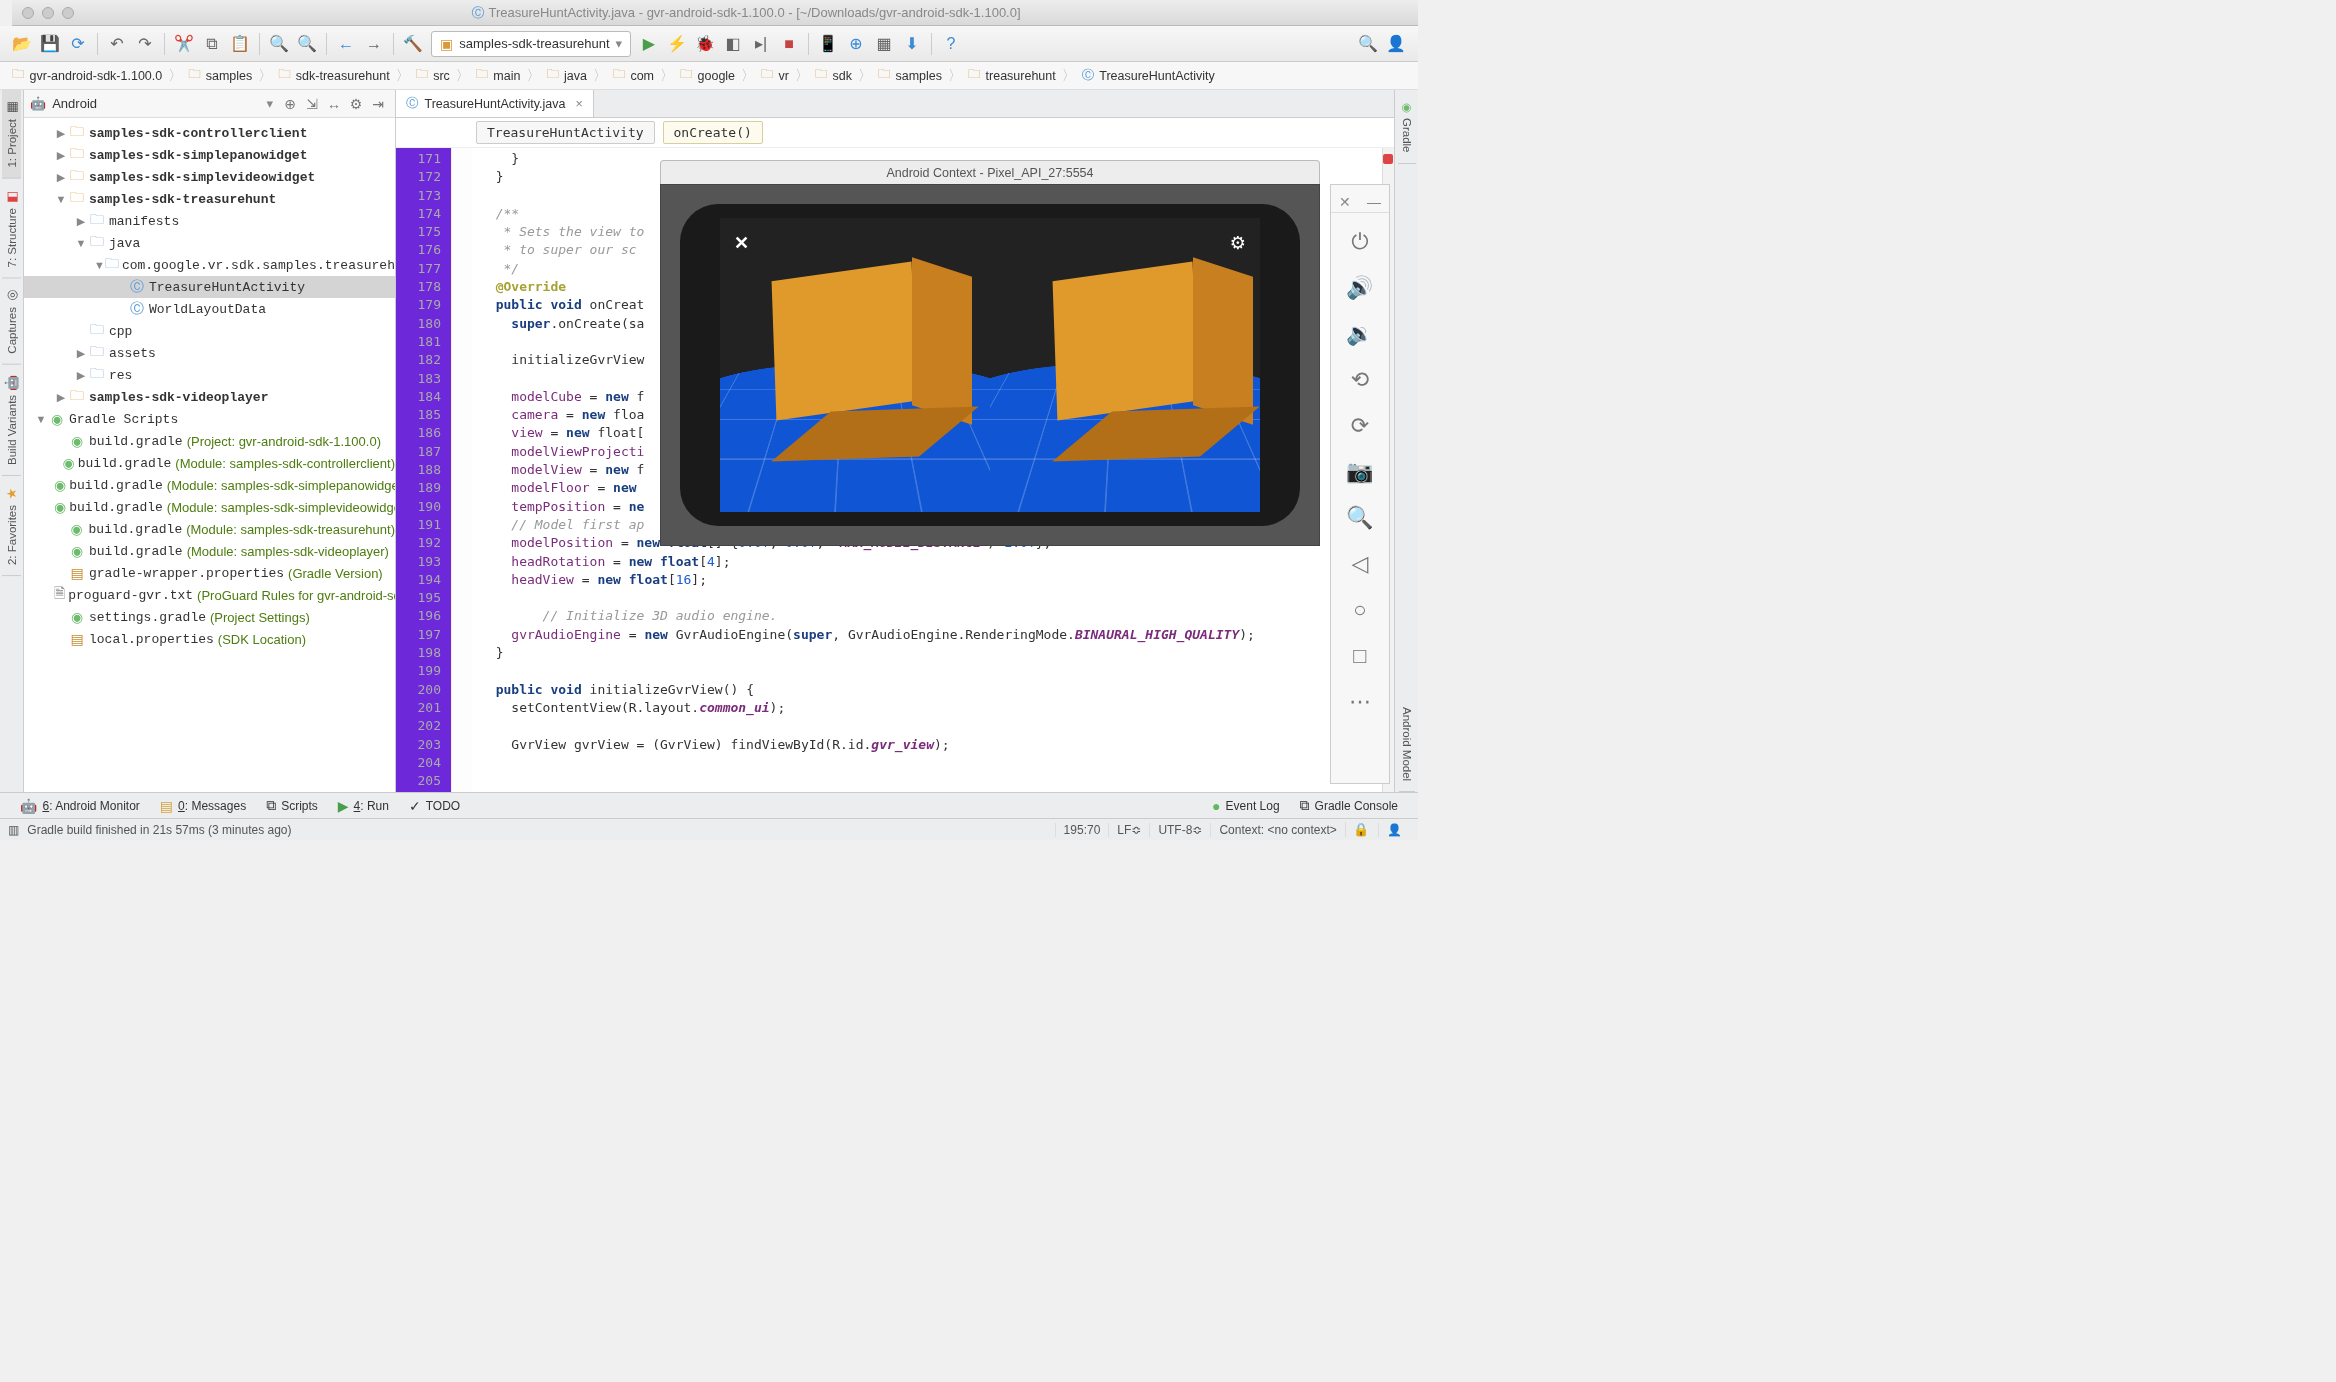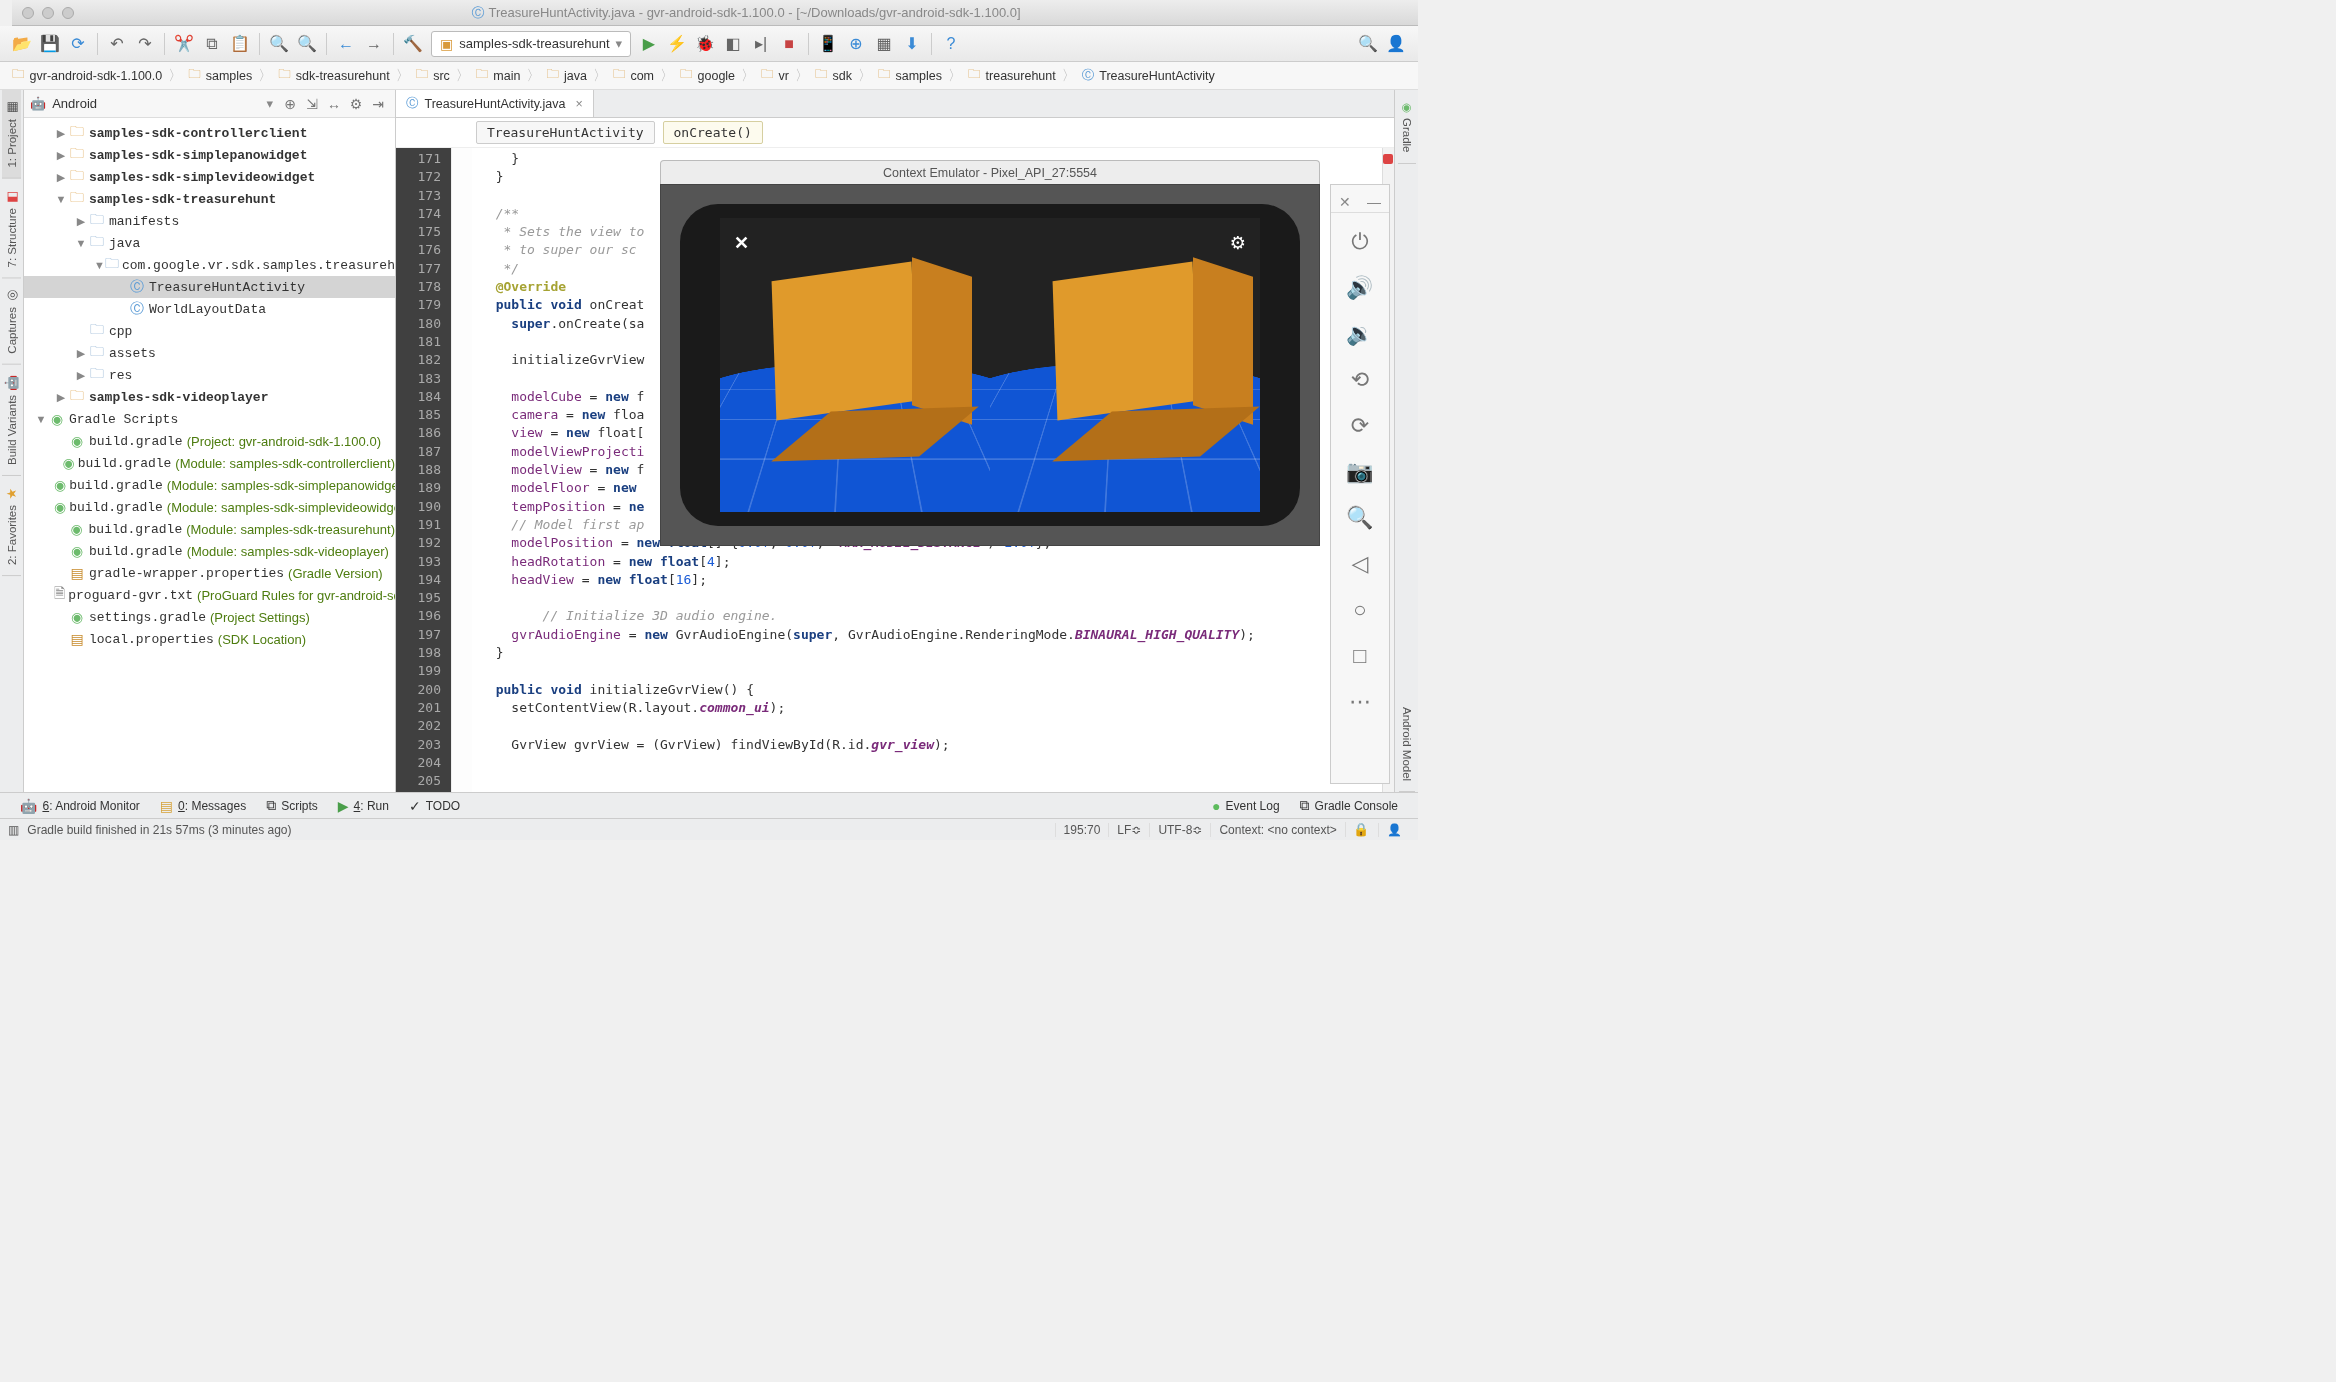--- a/index.html
+++ b/index.html
@@ -58,21 +58,21 @@
   .editor-tabs { height: 28px; display: flex; align-items: stretch; border-bottom: 1px solid #ccc; background: #ecedee; }
   .editor-tab { display: flex; align-items: center; padding: 0 10px; background: #fff; border-right: 1px solid #ccc; font-size: 12.5px; }
   .editor-tab .tab-icon { color: #5c9cd6; margin-right: 6px; }
   .editor-tab .close { margin-left: 10px; color: #888; }
   
   .method-crumbs { height: 30px; display: flex; align-items: center; padding-left: 80px; gap: 8px; background: #fff; border-bottom: 1px solid #eee; }
   .method-crumbs .pill { border: 1px solid #ccc; background: #f7f7f7; padding: 3px 10px; border-radius: 2px; font-family: "Menlo", monospace; font-size: 13px; }
   .method-crumbs .pill.current { background: #fdfbee; border-color: #d6cfa0; }
   
   .code-wrap { flex: 1; display: flex; overflow: hidden; font-family: "Menlo", Consolas, monospace; font-size: 13px; line-height: 18.3px; }
-  .line-numbers { width: 56px; text-align: right; color: #aaa; padding: 2px 10px 2px 0; background: #404040; border-right: 1px solid #eee; }
+  .line-numbers { width: 56px; text-align: right; color: #aaa; padding: 2px 10px 2px 0; background: #6d28d9; border-right: 1px solid #eee; }
   .gutter2 { width: 20px; background: #fdfdfd; }
   .code { flex: 1; padding: 2px 0 2px 8px; white-space: pre; position: relative; }
   .code .kw { color: #1a3f80; font-weight: bold; }
   .code .ann { color: #a6a333; font-weight: bold; }
   .code .com { color: #999; font-style: italic; }
   .code .fld { color: #7a2b7a; }
   .code .cnst { color: #7a2b7a; font-style: italic; font-weight: bold; }
   .code .num { color: #1a5bd6; }
   .code .line195 { background: #fdfbee; display: block; margin-left: -8px; padding-left: 8px; }
   
@@ -499,21 +499,21 @@
     <div class="vtab">
         <span class="vicon" style="color:#6dbb6d;">◉</span>
         <span>Gradle</span>
       </div>
     <div class="vtab" style="margin-top:auto;">
         <span>Android Model</span>
       </div>
   </div>
 </div>
 
-<div class="emulator-title">Context Emulator - Pixel_API_27:5554</div>
+<div class="emulator-title">Android Context - Pixel_API_27:5554</div>
 <div class="emulator-frame">
   <div class="phone">
     <div class="screen">
       <span class="close-x">✕</span>
       <span class="gear">⚙</span>
       <div class="eye l">
         <div class="floor"></div>
         <div class="cube">
           <div class="cube-face f1"></div>
             <div class="cube-face f2"></div>

